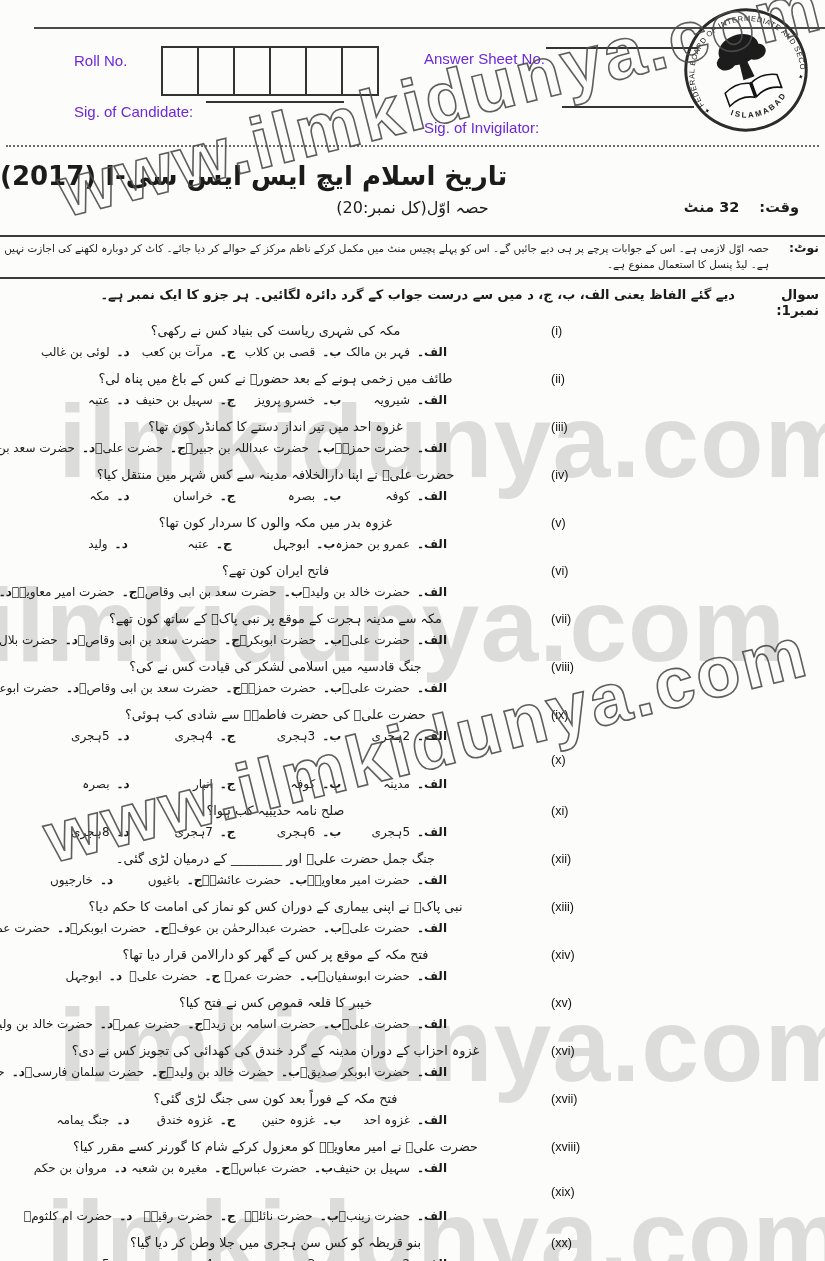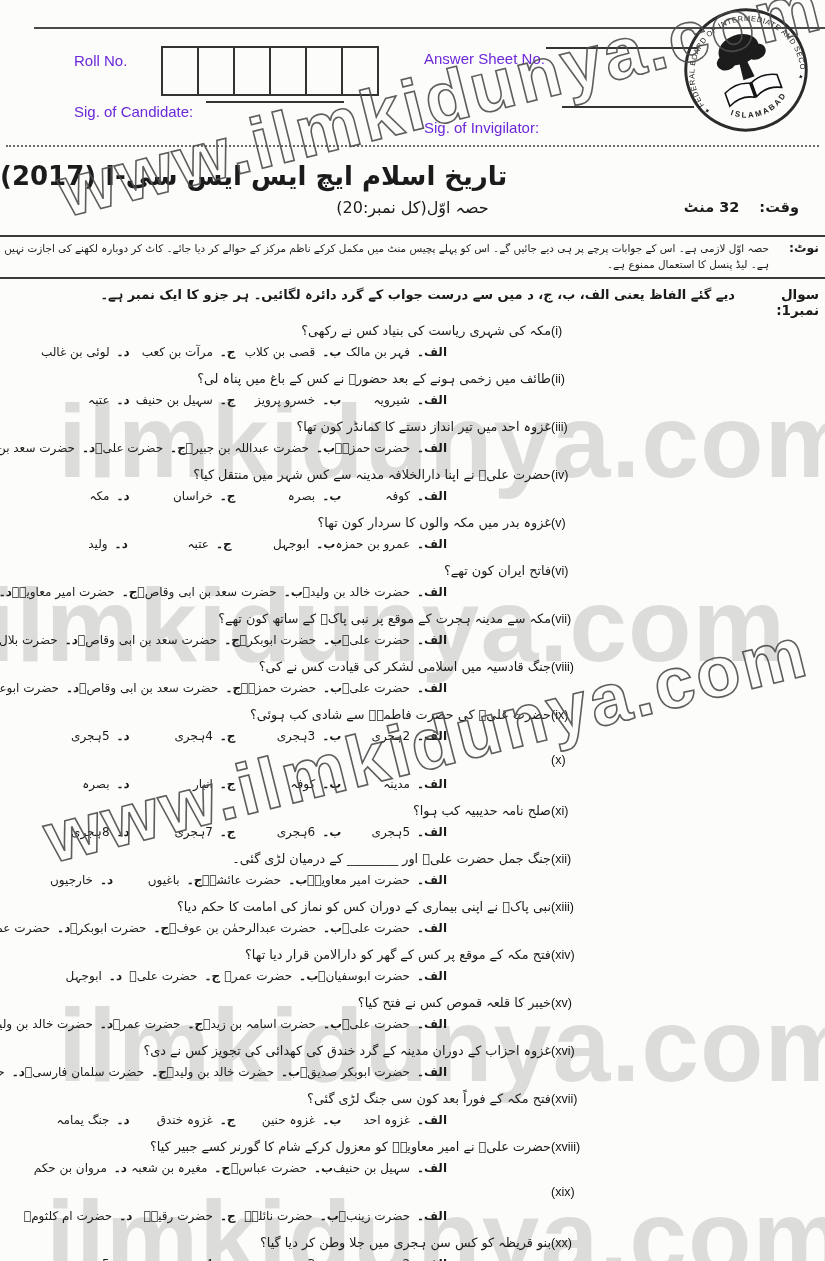--- a/index.html
+++ b/index.html
@@ -51,21 +51,21 @@
   
   .instrow{display:flex;direction:rtl;margin-top:6px;padding:0 6px 0 10px;align-items:baseline;}
   .instlbl{width:84px;flex:none;font-weight:bold;font-size:13.5px;}
   .insttxt{flex:1;text-align:right;font-weight:bold;font-size:13px;line-height:1.55;}
 
   
   .mcq-list{margin-top:3px;}
   .qrow{display:flex;direction:rtl;align-items:baseline;padding-right:222px;min-height:23px;}
   .qnum{width:52px;flex:none;direction:ltr;text-align:left;
         font-family:"Liberation Sans",sans-serif;font-size:12.5px;color:#111;}
-  .qtext{flex:1;text-align:right;font-size:12.8px;line-height:1.55;}
+  .qtext{flex:1;text-align:center;font-size:12.8px;line-height:1.55;}
   .orow{display:flex;direction:rtl;margin:1px 378px 3px 24px;min-height:21px;}
   .ocell{flex:1;display:flex;direction:rtl;gap:7px;align-items:baseline;
          white-space:nowrap;font-size:12px;}
   .olabel{font-weight:600;}
 </style>
 </head>
 <body>
 
 <div class="page">
 
@@ -570,21 +570,21 @@
       <span class="ocell">
         <span class="olabel">د۔</span>
         <span class="otext">جنگ یمامہ</span>
       </span>
     </div>
   </div>
 
   <div class="mcq">
     <div class="qrow">
       <span class="qnum">(xviii)</span>
-      <span class="qtext">حضرت علیؓ نے امیر معاویہؓ کو معزول کرکے شام کا گورنر کسے جبیر کیا؟</span>
+      <span class="qtext">حضرت علیؓ نے امیر معاویہؓ کو معزول کرکے شام کا گورنر کسے مقرر کیا؟</span>
     </div>
     <div class="orow">
       <span class="ocell">
         <span class="olabel">الف۔</span>
         <span class="otext">سہیل بن حنیف</span>
       </span>
       <span class="ocell">
         <span class="olabel">ب۔</span>
         <span class="otext">حضرت عباسؓ</span>
       </span>

